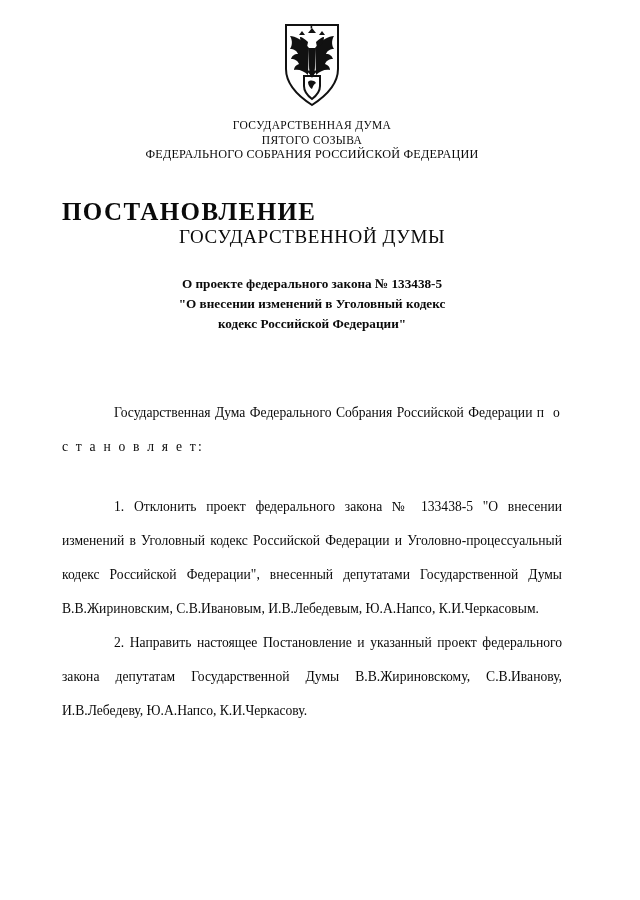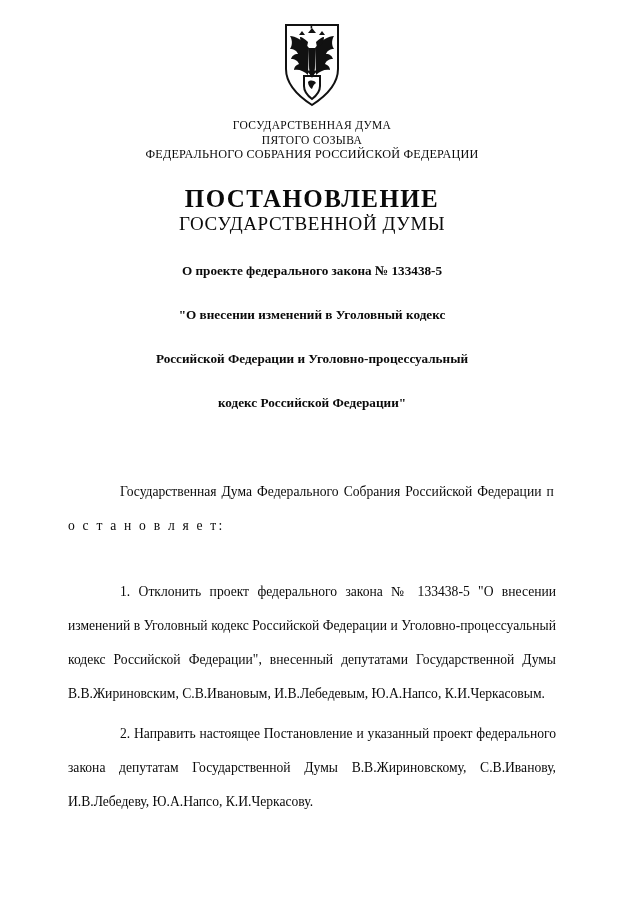--- a/index.html
+++ b/index.html
@@ -46,56 +46,55 @@
     font-size: 11.5px;
     letter-spacing: 0.35px;
     font-weight: 400;
   }
   .org-line.wide {
     font-size: 12.2px;
     letter-spacing: 0.2px;
   }
 
   .title-main {
-    text-align: center;
+    text-align: left;
     font-size: 25px;
     font-weight: bold;
     letter-spacing: 1.4px;
-    margin-top: 22px;
+    margin-top: 35px;
   }
   .title-sub {
     text-align: center;
     font-size: 19px;
     letter-spacing: 0.6px;
   }
 
   
   .subject {
     text-align: center;
     margin-top: 26px;
     font-size: 13.2px;
     font-weight: bold;
     line-height: 1.52;
   }
   .subject div {
     white-space: nowrap;
-    margin-top: 24px;
   }
 
   
   .body-block {
     margin-top: 62px;
     font-size: 13.6px;
     line-height: 2.5;
   }
   .para {
     text-align: justify;
     text-align-last: left;
     text-indent: 52px;
-    margin: 6px;
+    margin: 0;
   }
   .para.item {
     margin-top: 0;
   }
   .spaced {
     letter-spacing: 2.2px;
     font-weight: 400;
   }
 
   .gap-lg { height: 26px; }
@@ -141,21 +140,20 @@
     <div class="org-line">ПЯТОГО СОЗЫВА</div>
     <div class="org-line wide">ФЕДЕРАЛЬНОГО СОБРАНИЯ РОССИЙСКОЙ ФЕДЕРАЦИИ</div>
   </div>
 
   <div class="title-main">ПОСТАНОВЛЕНИЕ</div>
   <div class="title-sub">ГОСУДАРСТВЕННОЙ  ДУМЫ</div>
 
   <div class="subject">
     <div>О проекте федерального закона  № 133438-5</div>
     <div>"О внесении изменений в Уголовный кодекс</div>
-    <div>Российской Федерации и Уголовно-процессуальный</div>
     <div>кодекс Российской Федерации"</div>
   </div>
 
   <div class="body-block">
 
     <p class="para">
       <span>Государственная Дума Федерального Собрания Российской Федерации </span><span class="spaced">п о с т а н о в л я е т:</span>
     </p>
 
     <div class="gap-lg"></div>

